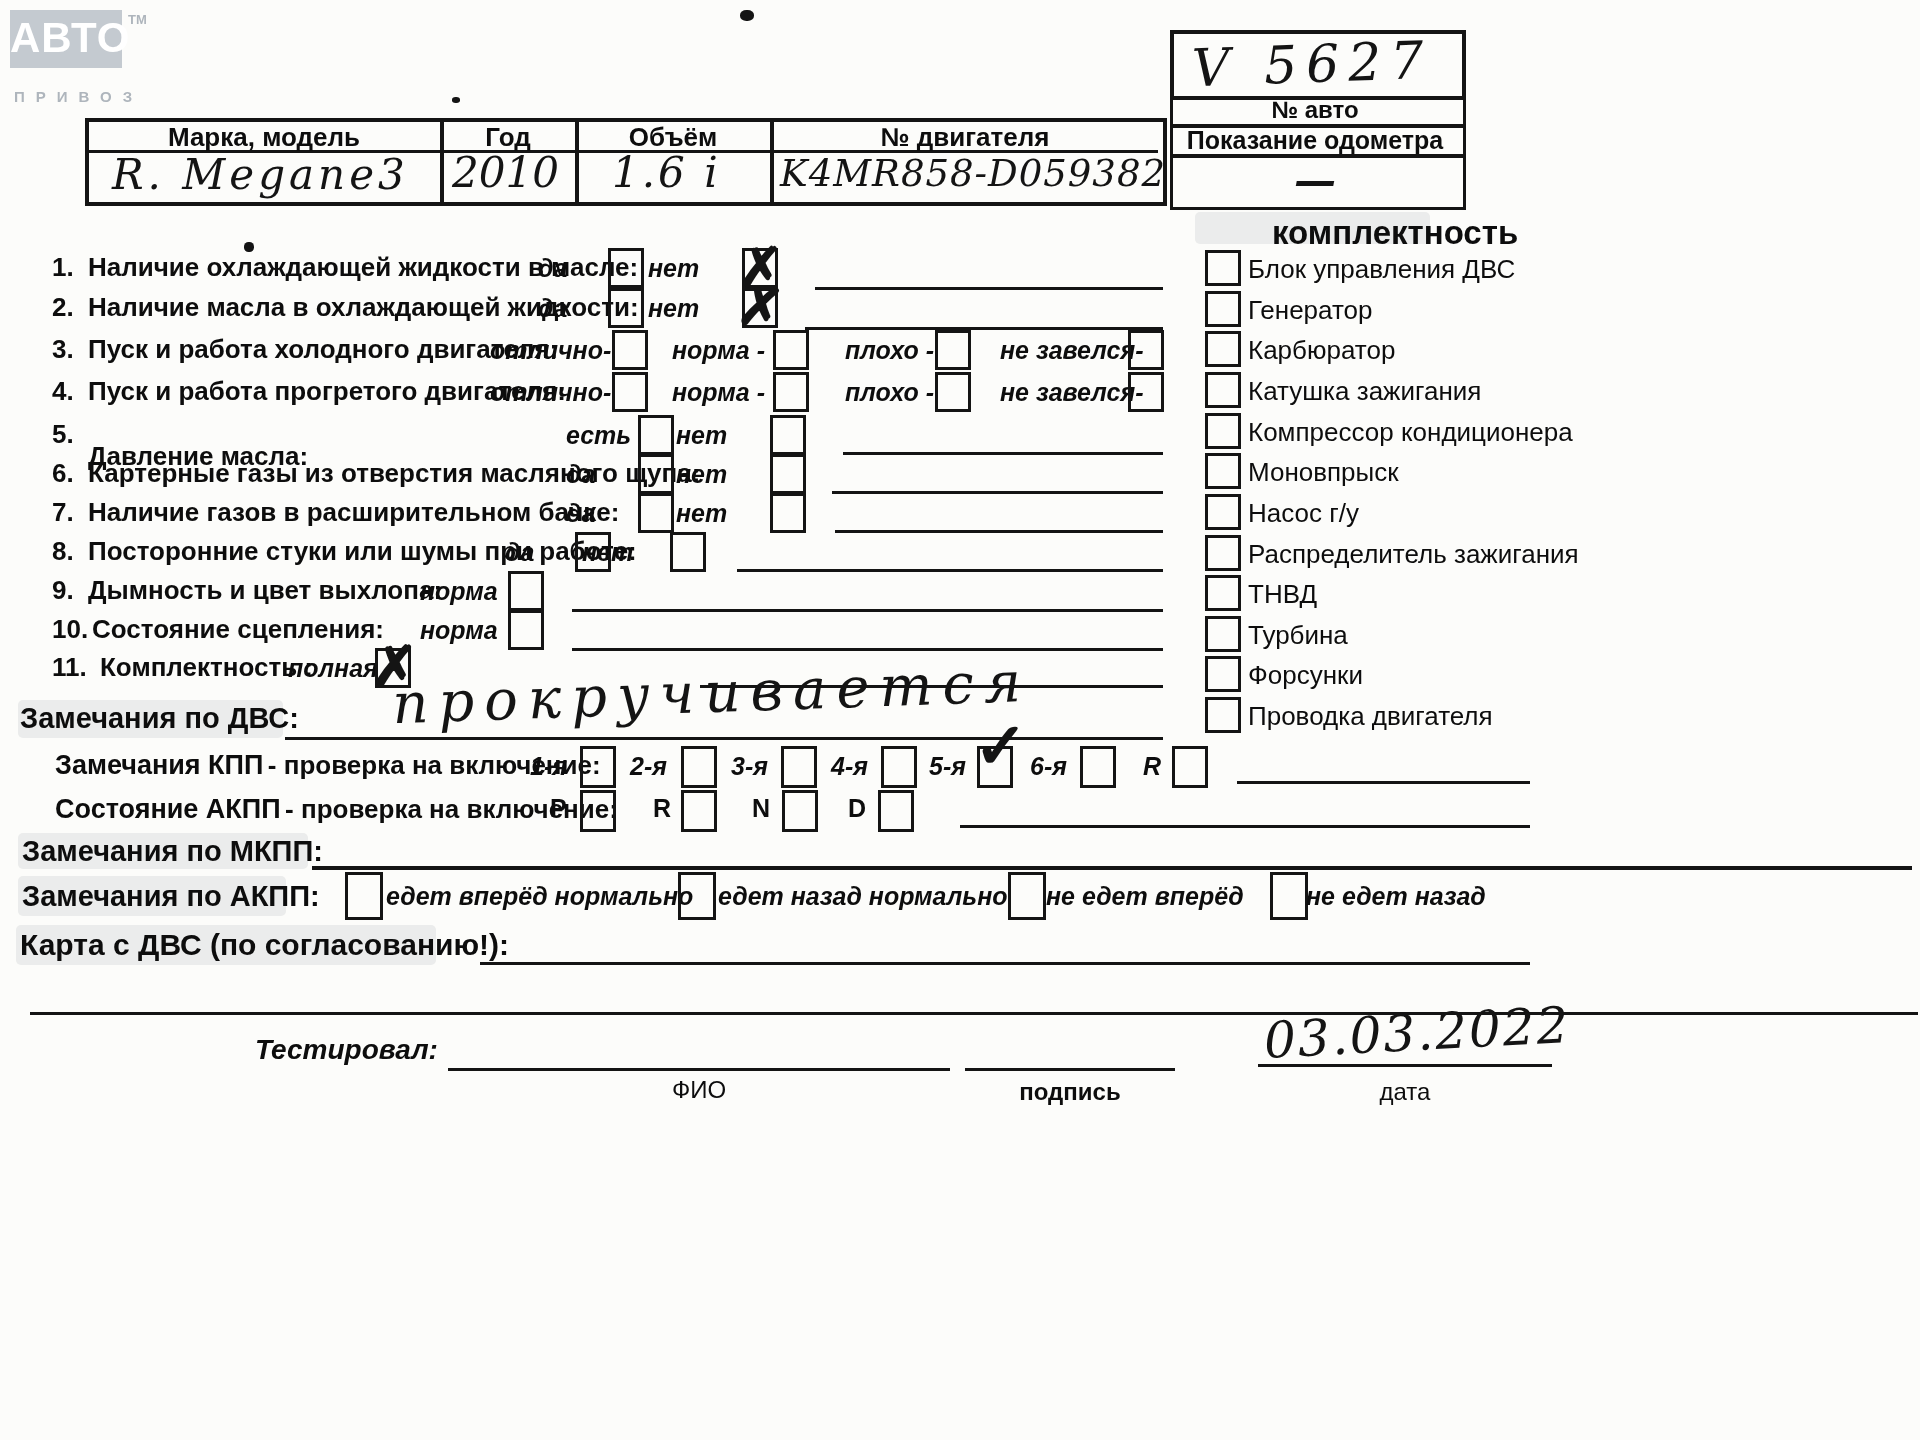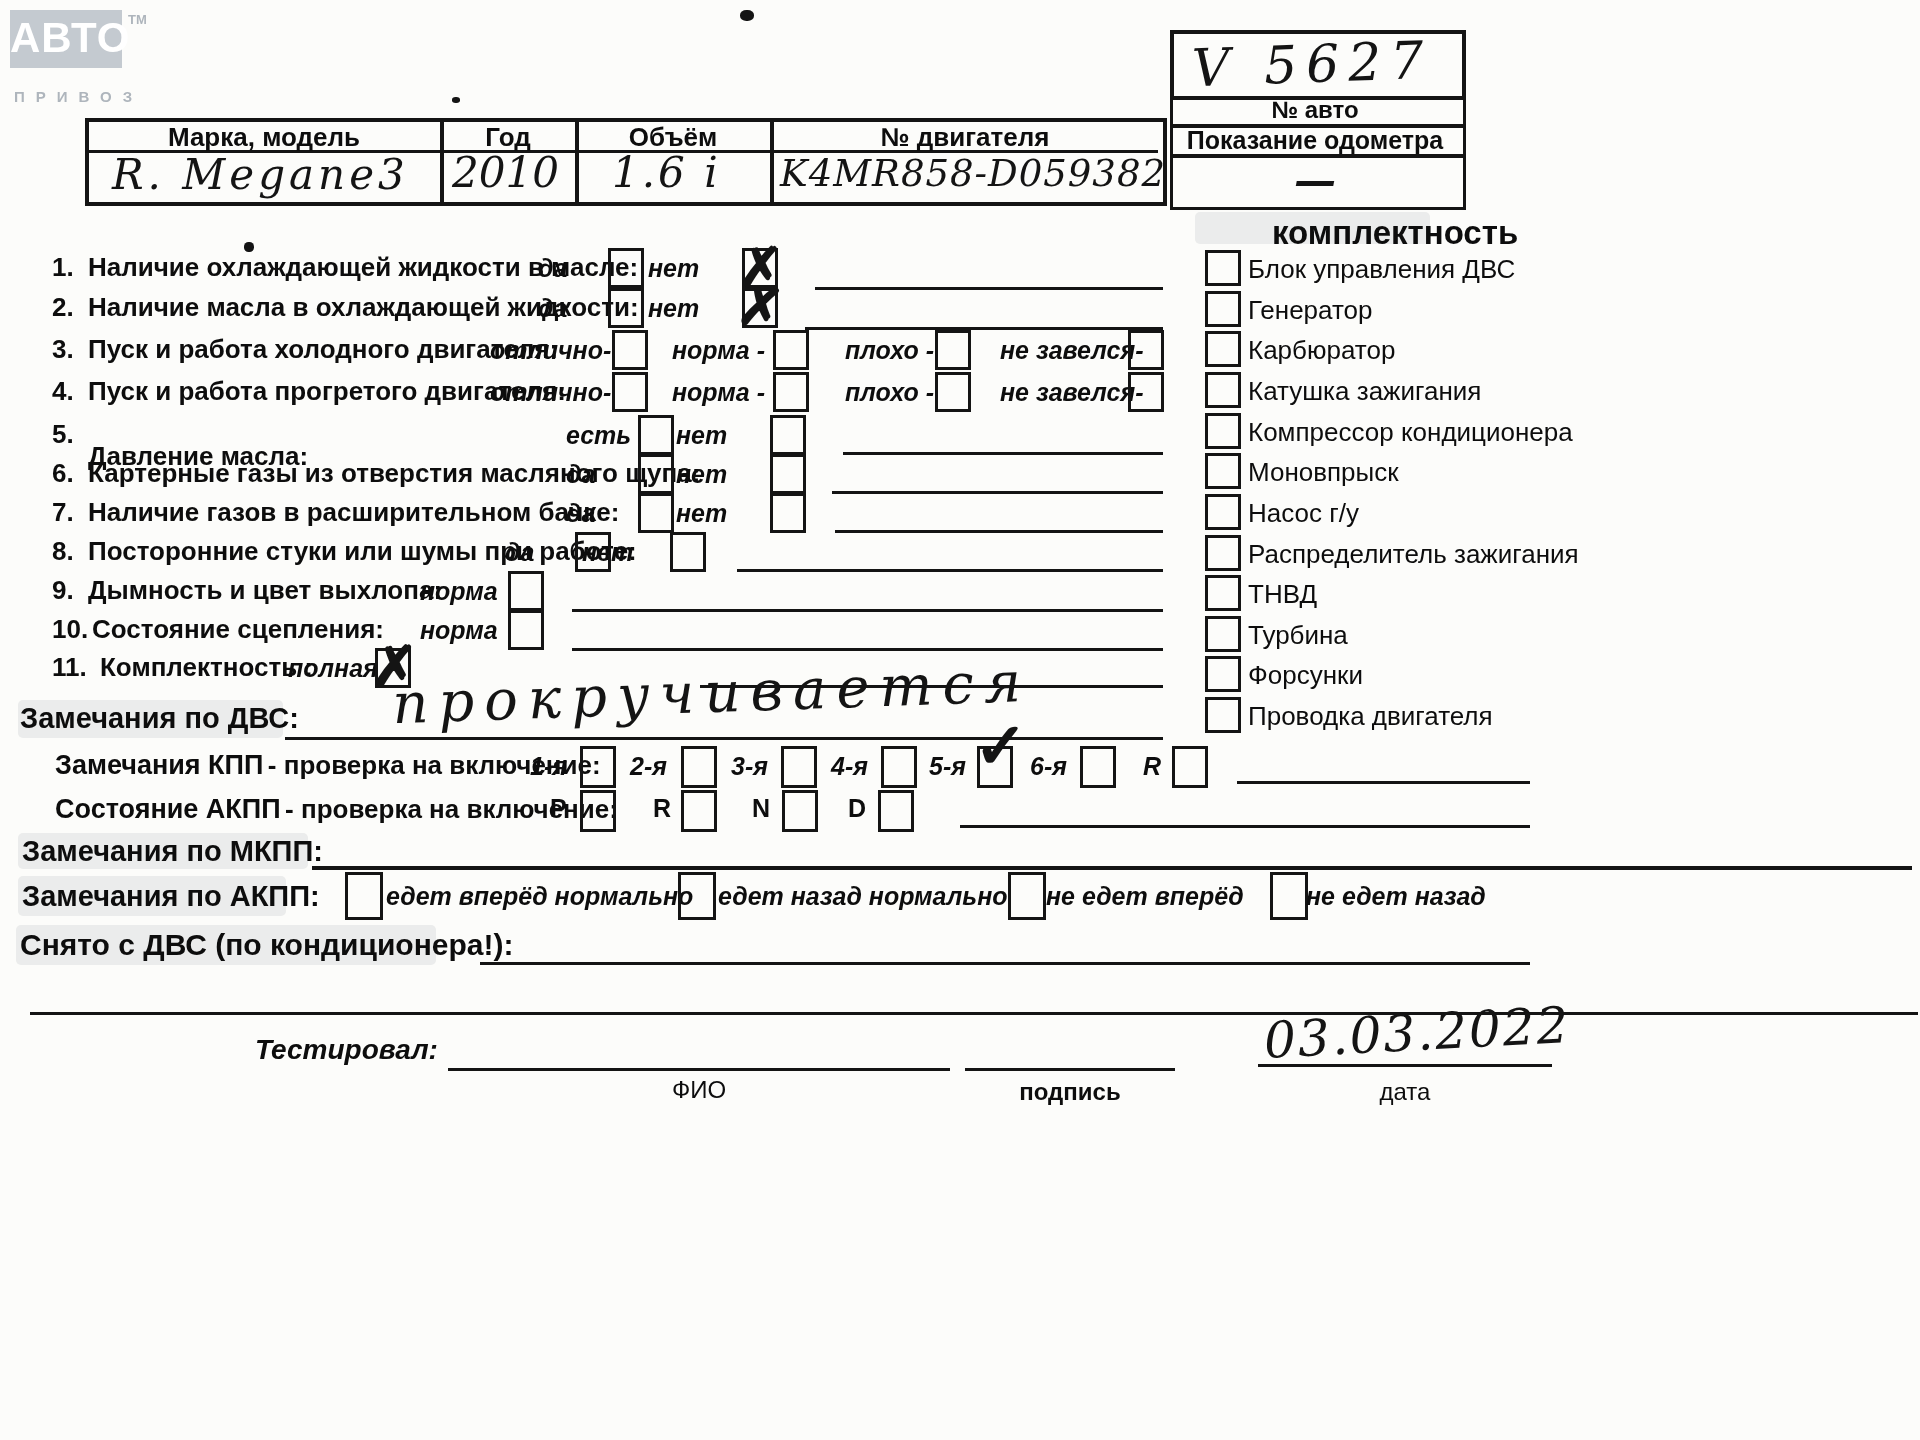--- a/index.html
+++ b/index.html
@@ -236,21 +236,21 @@
   <div class="sec" style="left:22px;top:880px;">Замечания по АКПП:</div>
   <div class="cb3" style="left:345px;top:872px;"></div>
   <div class="opt" style="left:386px;top:882px;width:300px;text-align:left;">едет вперёд нормально</div>
   <div class="cb3" style="left:678px;top:872px;"></div>
   <div class="opt" style="left:718px;top:882px;width:290px;text-align:left;">едет назад нормально</div>
   <div class="cb3" style="left:1008px;top:872px;"></div>
   <div class="opt" style="left:1046px;top:882px;width:220px;text-align:left;">не едет вперёд</div>
   <div class="cb3" style="left:1270px;top:872px;"></div>
   <div class="opt" style="left:1306px;top:882px;width:200px;text-align:left;">не едет назад</div>
 
-  <div class="sec" style="left:20px;top:928px;font-size:30px;">Снято с ДВС (по кондиционера!):</div>
+  <div class="sec" style="left:20px;top:928px;font-size:30px;">Карта с ДВС (по согласованию!):</div>
   <div class="line" style="left:480px;top:962px;width:1050px;"></div>
 
   <div class="line" style="left:30px;top:1012px;width:1888px;"></div>
 
   <div class="sec" style="left:255px;top:1034px;font-style:italic;font-size:28px;">Тестировал:</div>
   <div class="line" style="left:448px;top:1068px;width:502px;"></div>
   <div class="cap" style="left:448px;top:1076px;width:502px;">ФИО</div>
   <div class="line" style="left:965px;top:1068px;width:210px;"></div>
   <div class="cap" style="left:965px;top:1078px;width:210px;font-weight:bold;">подпись</div>
   <div class="line" style="left:1258px;top:1064px;width:294px;"></div>

